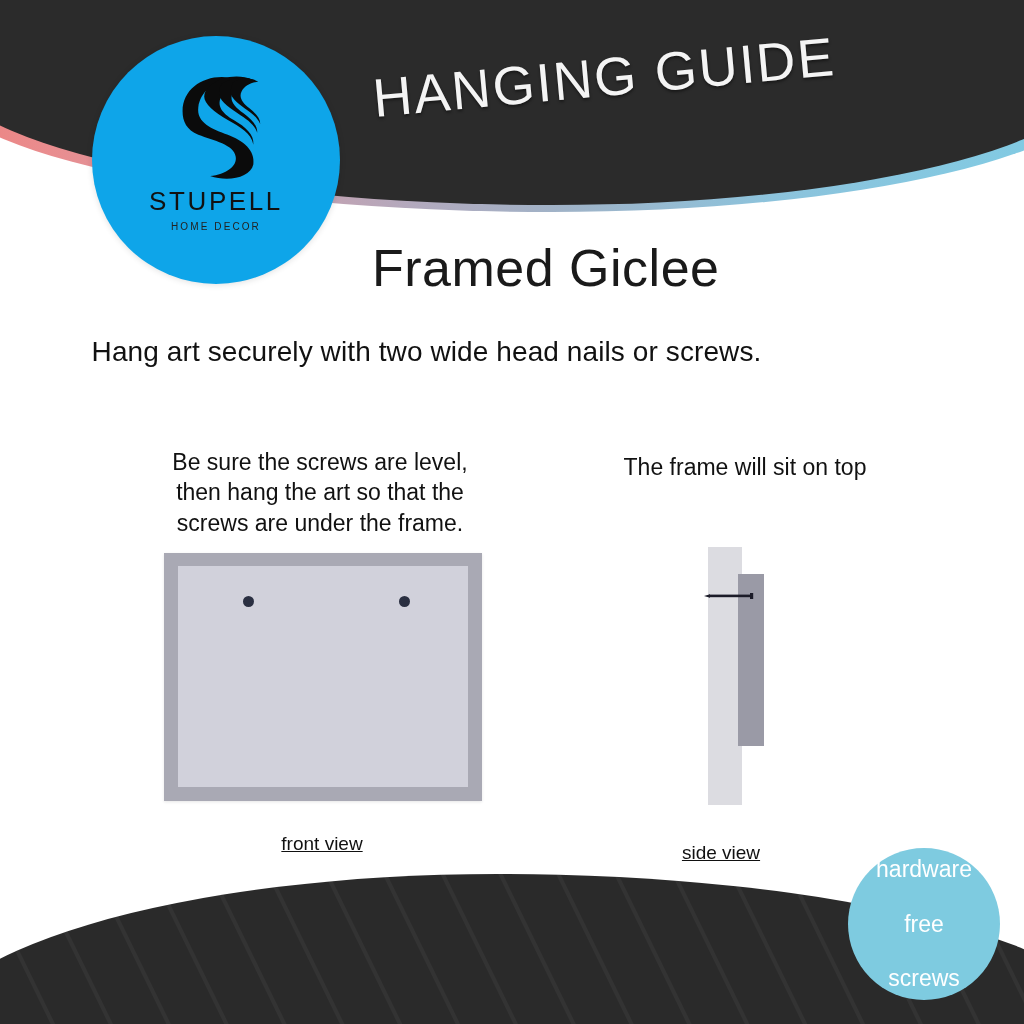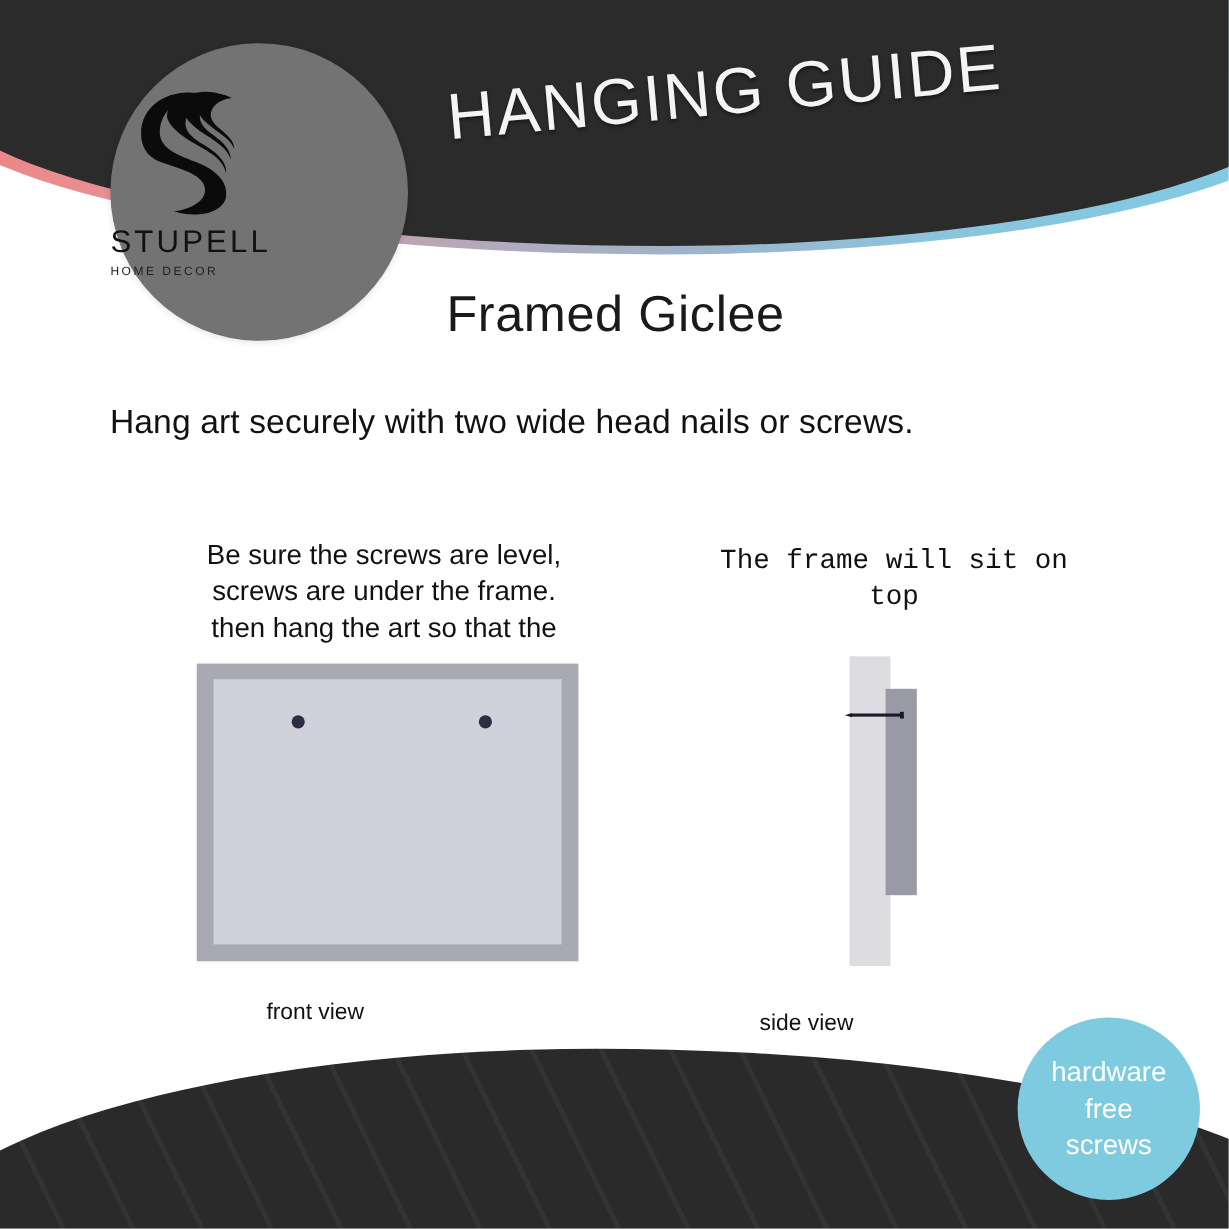--- a/index.html
+++ b/index.html
@@ -69,24 +69,24 @@
         rgba(255,255,255,0.045) 22px,
         rgba(255,255,255,0.000) 23px,
         rgba(255,255,255,0.000) 52px);
   }
 
   
   .logo-badge {
     position:absolute; left:92px; top:36px;
     width:248px; height:248px;
     border-radius:50%;
-    background:#737373;
+    background:#0ea5e9;
     z-index:6;
     display:flex; flex-direction:column;
-    align-items:flex-start; justify-content:flex-start;
+    align-items:center; justify-content:flex-start;
     box-shadow:0 1px 6px rgba(0,0,0,0.12);
   }
   .logo-mark { margin-top:28px; width:118px; height:118px; }
   .logo-name {
     font-size:26px; letter-spacing:2.6px;
     color:#111; margin-top:4px; font-weight:400;
   }
   .logo-sub {
     font-size:10px; letter-spacing:2.1px;
     color:#222; margin-top:4px; font-weight:400;
@@ -101,42 +101,42 @@
     color:#f4f4f4;
     transform:rotate(-5.2deg);
     text-shadow:0 2px 3px rgba(0,0,0,0.45);
     white-space:nowrap;
   }
 
   
   .product-type {
     position:absolute; left:372px; top:238px;
     z-index:7;
-    font-size:42px; font-weight:300;
+    font-size:52px; font-weight:300;
     letter-spacing:0.5px;
     color:#1a1a1a;
     white-space:nowrap;
   }
 
   
   .main-instruction {
     position:absolute; left:0; top:336px; width:853px;
     text-align:center; z-index:7;
     font-size:28px; font-weight:400;
     color:#111; letter-spacing:0.1px;
   }
 
   
   .cap {
     position:absolute; z-index:7;
     font-size:23px; line-height:1.32;
     color:#111;
   }
   .cap-front { left:160px; top:447px; width:320px; text-align:center; }
-  .cap-side  { left:600px; top:452px; width:290px; text-align:center;font-family:Liberation Mono, monospace; }
+  .cap-side  { left:600px; top:452px; width:290px; text-align:center; }
 
   
   .front-frame {
     position:absolute; left:164px; top:553px;
     width:318px; height:248px;
     background:#a9a9b4;
     z-index:5;
     box-shadow:0 1px 3px rgba(0,0,0,0.10);
   }
   .front-inner {
@@ -169,34 +169,37 @@
   }
   .side-nail {
     position:absolute; left:4px; top:46px;
     width:56px; height:6px;
   }
 
   
   .view-label {
     position:absolute; z-index:7;
     font-size:19px; color:#111;
+    text-align:center;
+    text-decoration:underline;
   }
   .label-front { left:222px; top:833px; width:200px; }
   .label-side  { left:633px; top:842px; width:176px; }
 
   
   .hw-badge {
     position:absolute; right:24px; bottom:24px;
     width:152px; height:152px;
     border-radius:50%;
     background:#7ecbe0;
     z-index:8;
     display:flex; flex-direction:column;
     align-items:center; justify-content:center;
     color:#ffffff;
+    gap:24px;
   }
   .hw-line { font-size:23px; line-height:1.32; font-weight:400; }
 </style>
 </head>
 <body>
 
 <div id="page">
 
   <div class="deco wave-white"></div>
   <div class="deco wave-color"></div>
@@ -225,22 +228,22 @@
     <div class="logo-sub">HOME DECOR</div>
   </div>
 
   <div class="header-title">HANGING GUIDE</div>
   <div class="product-type">Framed Giclee</div>
 
   <div class="main-instruction">Hang art securely with two wide head nails or screws.</div>
 
   <div class="cap cap-front">
     <div>Be sure the screws are level,</div>
+    <div>then hang the art so that the</div>
     <div>screws are under the frame.</div>
-    <div>then hang the art so that the</div>
   </div>
 
   <div class="front-frame">
     <div class="front-inner">
       <span class="screw-dot left"></span>
       <span class="screw-dot right"></span>
     </div>
   </div>
   <div class="view-label label-front">front view</div>
 

